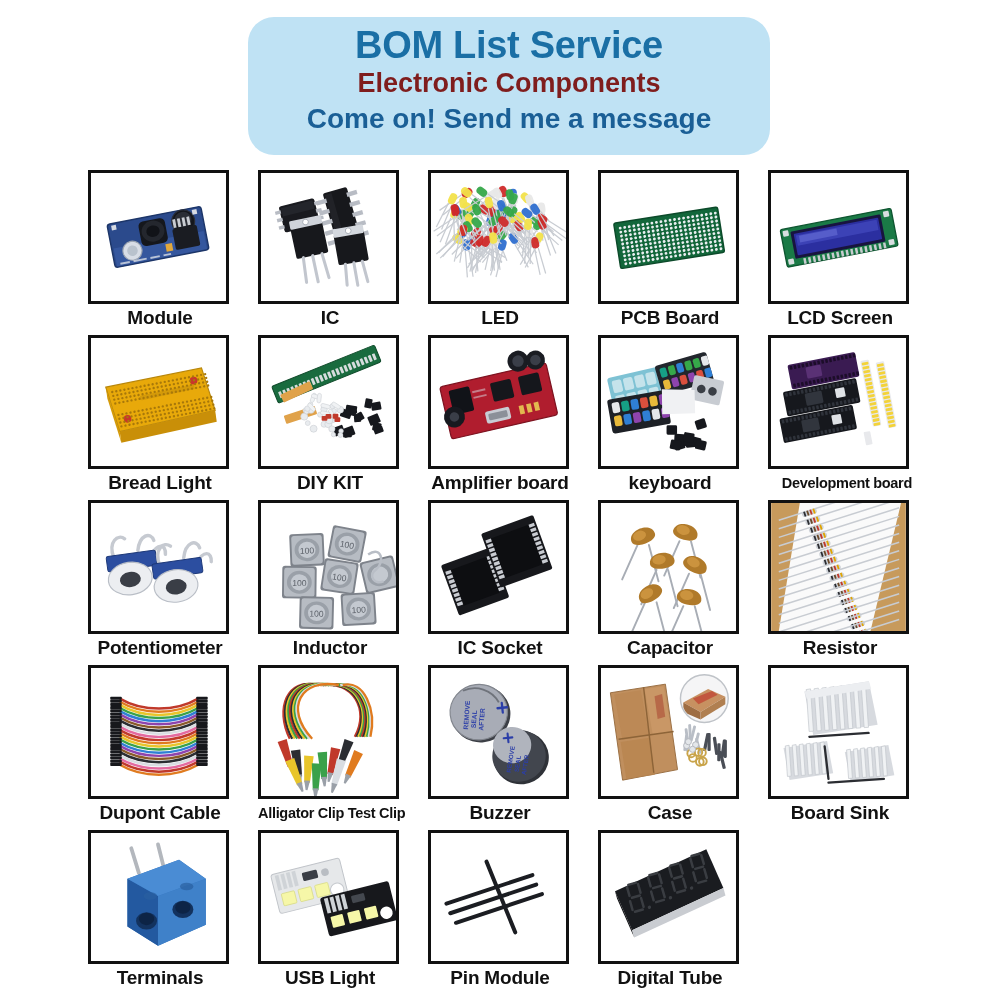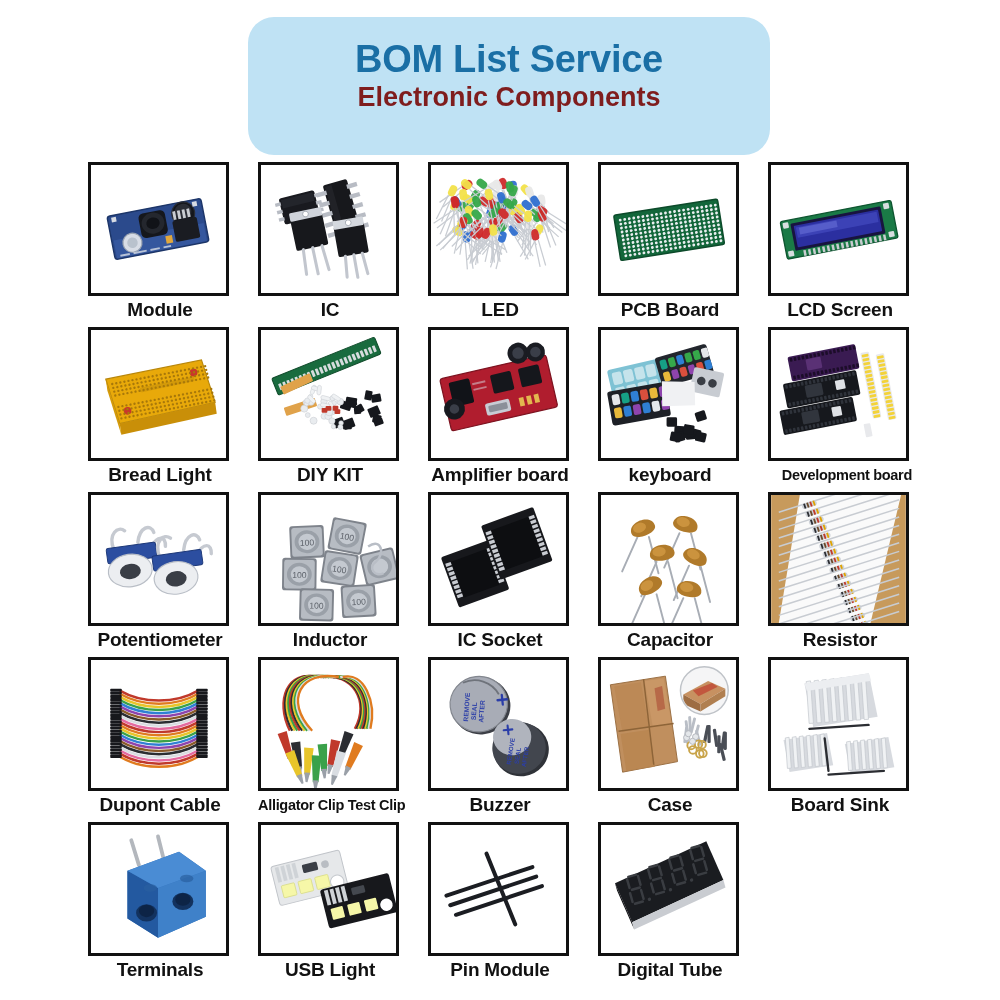--- a/index.html
+++ b/index.html
@@ -13,40 +13,40 @@
 
   
   #banner{
     position:absolute;
     left:248px; top:17px;
     width:522px; height:138px;
     background:#bfe2f4;
     border-radius:26px;
     text-align:center;
     box-sizing:border-box;
-    padding-top:20px;
+    padding-top:6px;
   }
   #banner .l1{
     font-size:38px; font-weight:bold; color:#1a6fa5;
     letter-spacing:-0.3px; line-height:44px;
     font-family:"Liberation Sans", sans-serif;
   }
   #banner .l2{
     font-size:27px; font-weight:bold; color:#7f1d1d;
     line-height:32px;
   }
   #banner .l3{
     font-size:28px; font-weight:bold; color:#1a5f96;
     line-height:40px;
   }
 
   
   #grid{
     position:absolute;
-    left:88px; top:162px;
+    left:88px; top:170px;
     width:850px;
     display:grid;
     grid-template-columns:repeat(5,170px);
     grid-template-rows:repeat(5,165px);
   }
   .cell{
     width:170px;height:165px;
     position:relative;
   }
   .card{
@@ -72,20 +72,21 @@
   .label.sm{ font-size:14.5px; letter-spacing:-0.3px;text-align:right; }
   .art{position:absolute;inset:0;}
   .art svg{display:block;width:100%;height:100%;}
 </style>
 </head>
 <body>
 
 <div id="banner">
   <div class="l1">BOM List Service</div>
   <div class="l2">Electronic Components</div>
+  <div class="l3">Come on! Send me a message</div>
 </div>
 
 <div id="grid">
     <div class="cell">
       <div class="card">
         <div class="art">
           <svg viewBox="0 0 141 134" xmlns="http://www.w3.org/2000/svg">
   <g transform="rotate(-11 70 67)">
     <rect x="20" y="44" width="100" height="46" rx="3" fill="#2b4a8c"></rect>
     <rect x="20" y="44" width="100" height="46" rx="3" fill="none" stroke="#1c3568" stroke-width="1.5"></rect>

